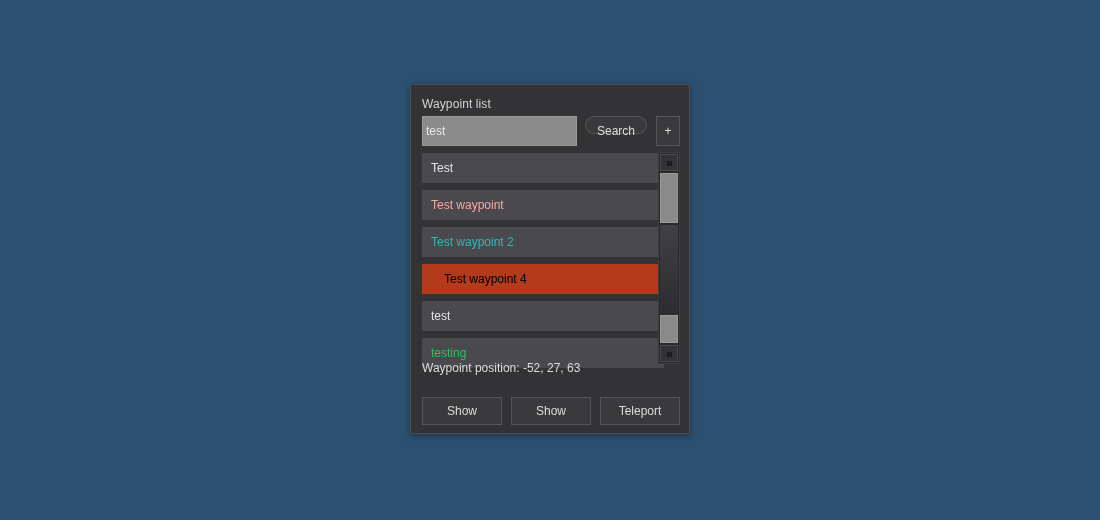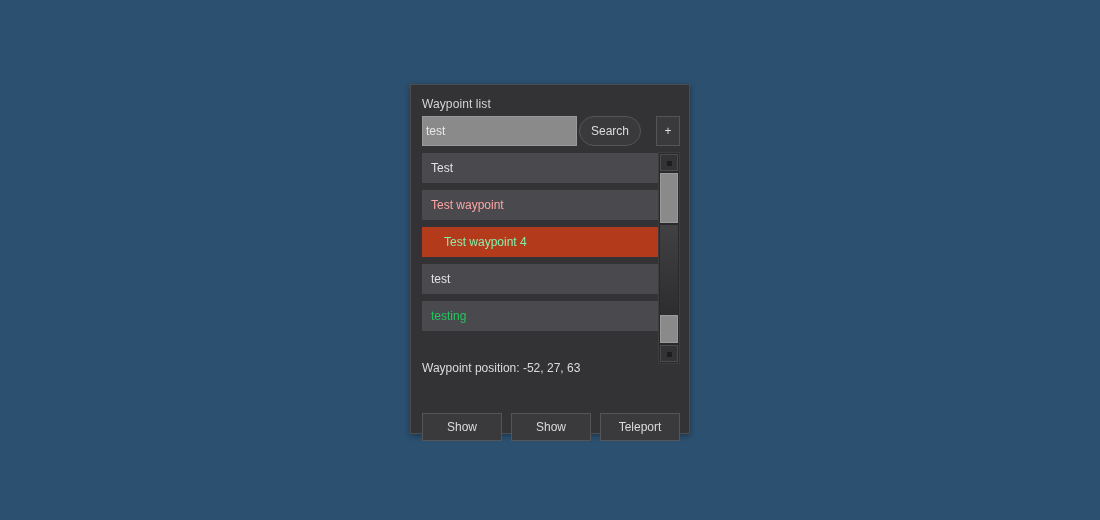--- a/index.html
+++ b/index.html
@@ -74,24 +74,24 @@
     box-sizing: border-box;
     color: #dcdcdc;
     font-family: "Liberation Sans", sans-serif;
     font-size: 12px;
     cursor: pointer;
     text-align: center;
   }
 
   .search-btn {
     position: absolute;
-    left: 157px;
+    left: 163px;
     top: 0;
     width: 62px;
-    height: 30px;
+    height: 18px;
     line-height: 28px;
     border-radius: 15px;
   }
   .add-btn {
     position: absolute;
     left: 234px;
     top: 0;
     width: 24px;
     height: 30px;
     line-height: 28px;
@@ -188,21 +188,21 @@
   }
   .footer-btns {
     position: absolute;
     left: 11px;
     top: 312px;
     width: 258px;
     height: 28px;
   }
   .footer-btns .btn {
     position: absolute;
-    top: 16px;
+    top: 0;
     height: 28px;
     line-height: 26px;
     width: 80px;
   }
   .btn-show { left: 0; }
   .btn-edit { left: 89px; }
   .btn-teleport { left: 178px; }
 </style>
 </head>
 <body>
@@ -216,21 +216,22 @@
     <div class="search-row">
       <input class="search-input" type="text" value="test" style="">
       <div class="btn search-btn">Search</div>
       <div class="btn add-btn">+</div>
     </div>
 
     <div class="list-area">
       <div class="list-inner" id="list-inner">
           <div class="list-item" style="color: rgb(227, 227, 227);"><span>Test</span></div>
           <div class="list-item" style="color: #fca5a5;"><span>Test waypoint</span></div>
-          <div class="list-item selected" style="color: #86efac; padding-left: 22px;"><span>Test waypoint 4</span></div>
+          <div class="list-item" style="color: rgb(47, 184, 184);"><span>Test waypoint 2</span></div>
+          <div class="list-item selected" style="color: #000000; padding-left: 22px;"><span>Test waypoint 4</span></div>
           <div class="list-item" style="color: rgb(227, 227, 227);"><span>test</span></div>
           <div class="list-item" style="color: #22c55e;"><span>testing</span></div>
         </div>
     </div>
 
     <div class="position-text">Waypoint position: -52, 27, 63</div>
 
     <div class="footer-btns">
       <div class="btn btn-show">Show</div>
       <div class="btn btn-edit">Show</div>

